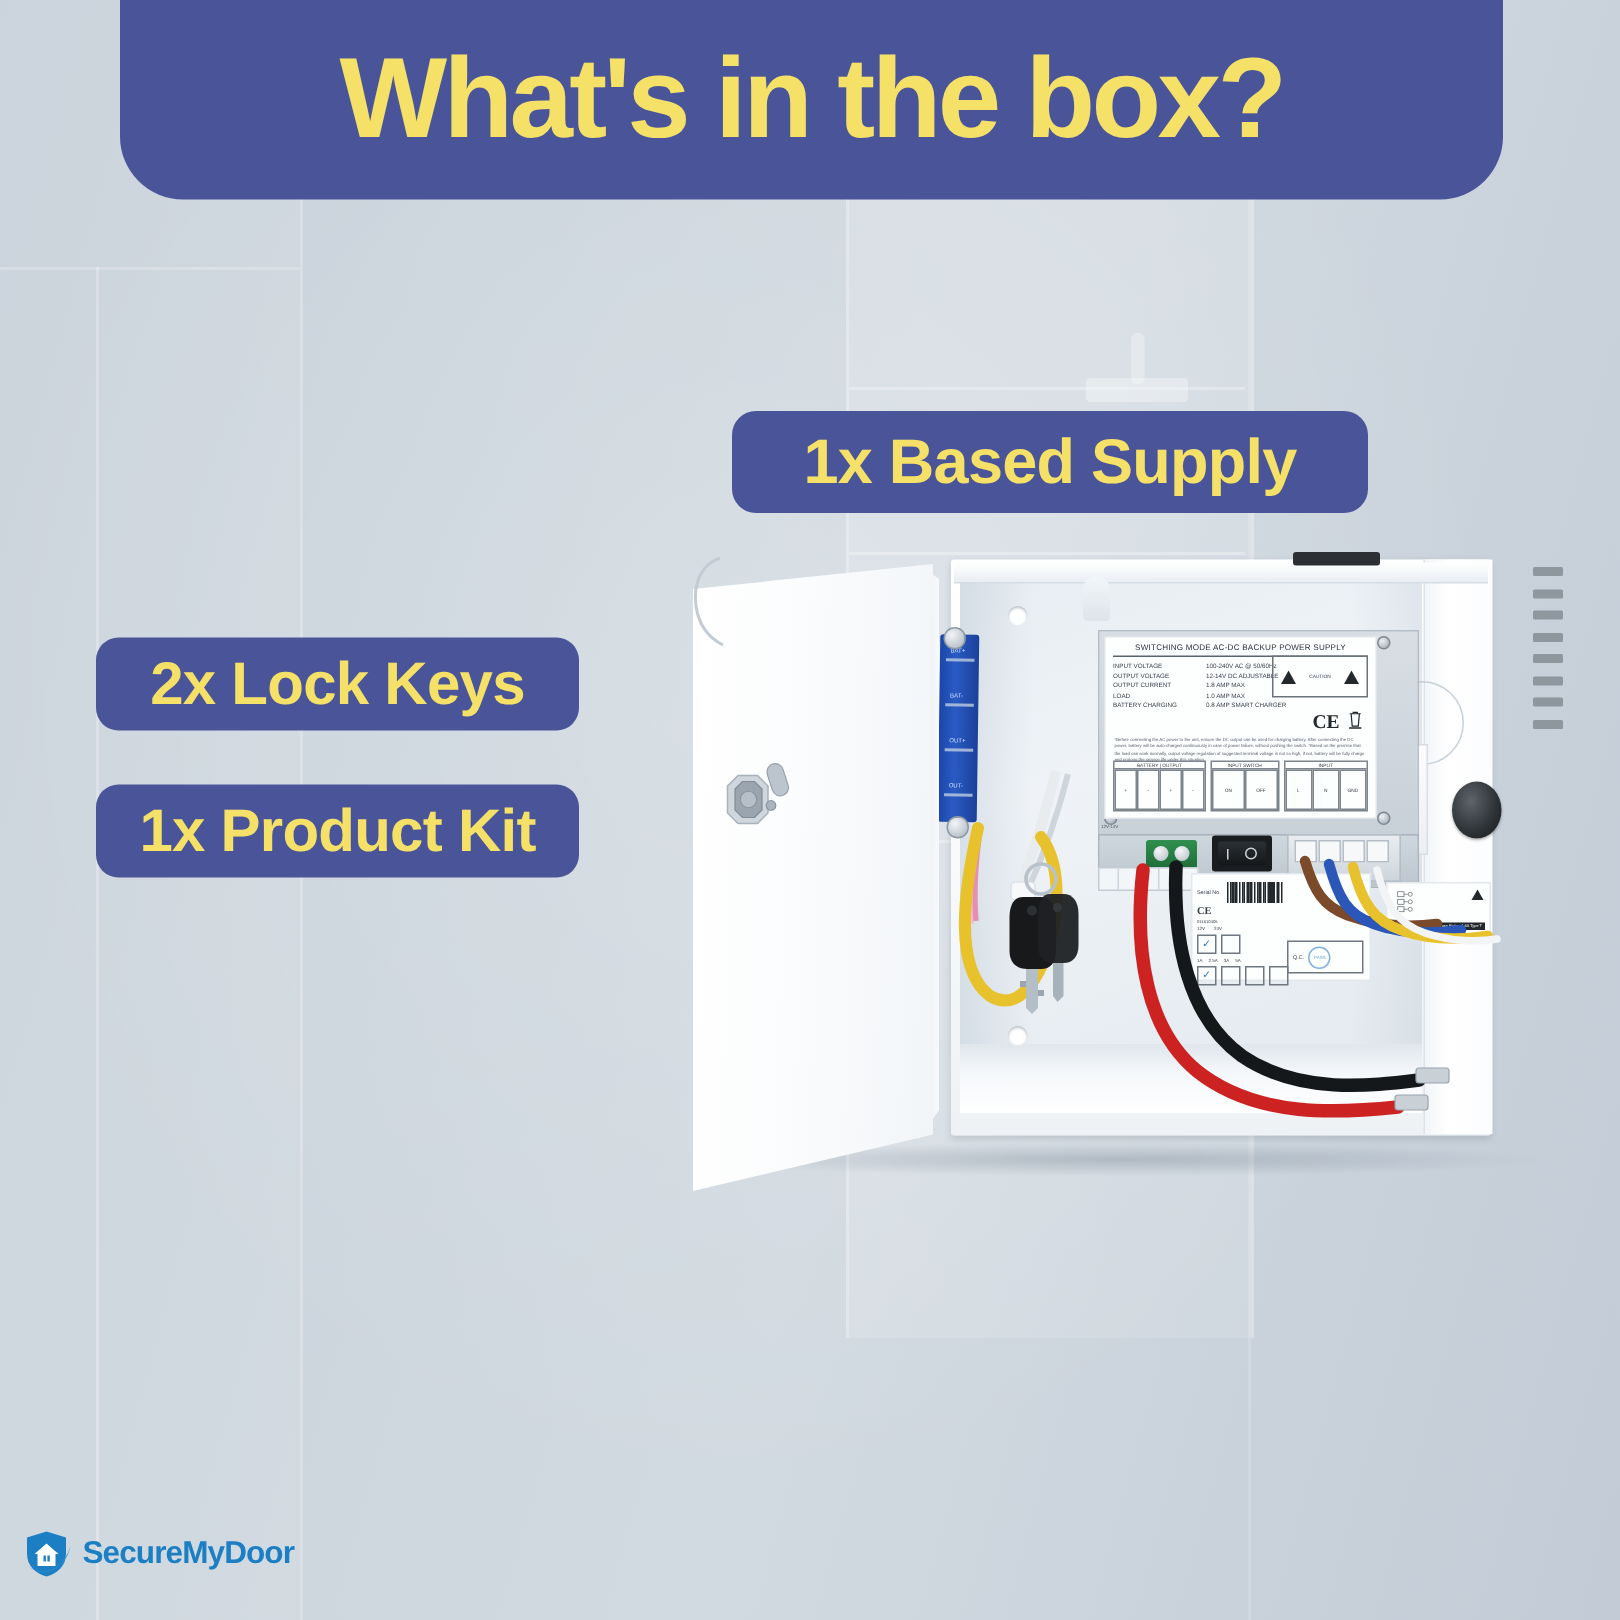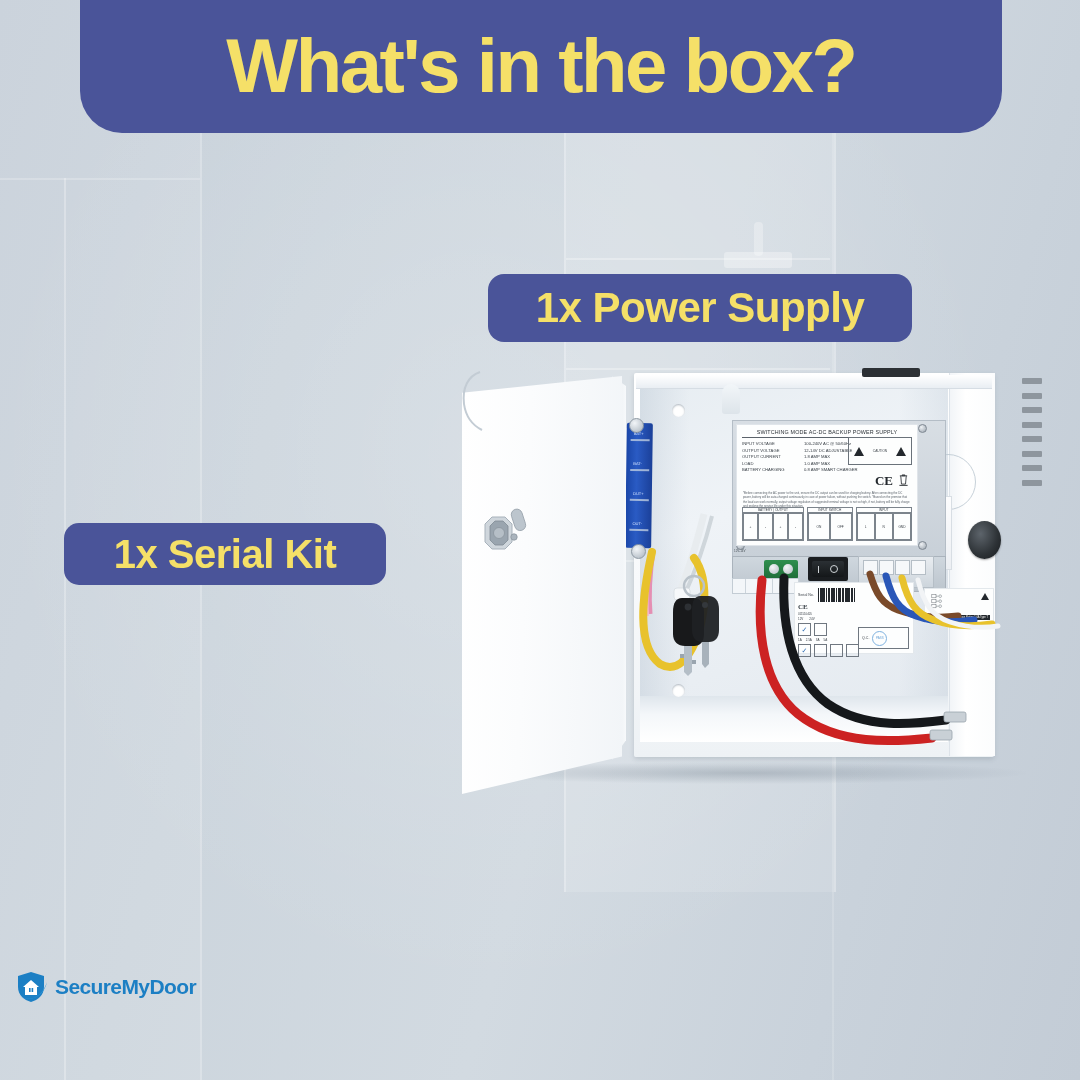--- a/index.html
+++ b/index.html
@@ -119,21 +119,21 @@
     width: 668px; height: 64px;
     border-radius: 16px;
     font-size: 39px;
     font-weight: bold;
     letter-spacing: -1px;
   }
 
   
   .logo {
     position: absolute;
-    left: 14px; top: 970px;
+    left: 14px; top: 1019px;
     display: flex;
     align-items: center;
     gap: 7px;
     justify-content: flex-end;
   }
   .logo-mark { width: 34px; height: 34px; display:block; }
   .logo-text {
     font-size: 21px;
     font-weight: bold;
     color: #1c7fc4;
@@ -789,22 +789,23 @@
       <polygon points="4,18 11,11 24,11 31,18 31,36 24,43 11,43 4,36" fill="#cfd6dc" stroke="#a8b2bb" stroke-width="1"></polygon>
       <polygon points="9,20 14,15 22,15 27,20 27,34 22,39 14,39 9,34" fill="#9aa5af" stroke="#808b95" stroke-width="0.8"></polygon>
       <circle cx="18" cy="27" r="5.5" fill="#b6bfc7" stroke="#8b959e" stroke-width="0.8"></circle>
       <rect x="26" y="8" width="22" height="11" rx="5.5" fill="#bcc5cd" stroke="#98a2ab" stroke-width="0.8" transform="rotate(72 37 14)"></rect>
       <circle cx="33" cy="31" r="3.2" fill="#aab4bd" stroke="#8b959e" stroke-width="0.8"></circle>
     </svg>
 
   </div>
 
   <div class="badge title-bar">What's in the box?</div>
-  <div class="badge b-power">1x Power Supply</div>
-  <div class="badge b-fixing">1x Serial Kit</div>
+  <div class="badge b-power">1x Based Supply</div>
+  <div class="badge b-keys">2x Lock Keys</div>
+  <div class="badge b-fixing">1x Product Kit</div>
 
   <div class="logo">
     <svg class="logo-mark" viewBox="0 0 34 34">
       <path d="M17,2 L30,6 L30,17 C30,25 24,30 17,32 C10,30 4,25 4,17 L4,6 Z" fill="#1c7fc4"></path>
       <path d="M17,10 L25,17 L23,17 L23,25 L11,25 L11,17 L9,17 Z" fill="#ffffff"></path>
       <rect x="15" y="18" width="1.6" height="4" fill="#1c7fc4"></rect>
       <rect x="17.6" y="18" width="1.6" height="4" fill="#1c7fc4"></rect>
       <path d="M5,25 C14,33 28,28 33,12 C30,27 14,34 5,25 Z" fill="#2f97da"></path>
     </svg>
     <span class="logo-text">SecureMyDoor</span>

